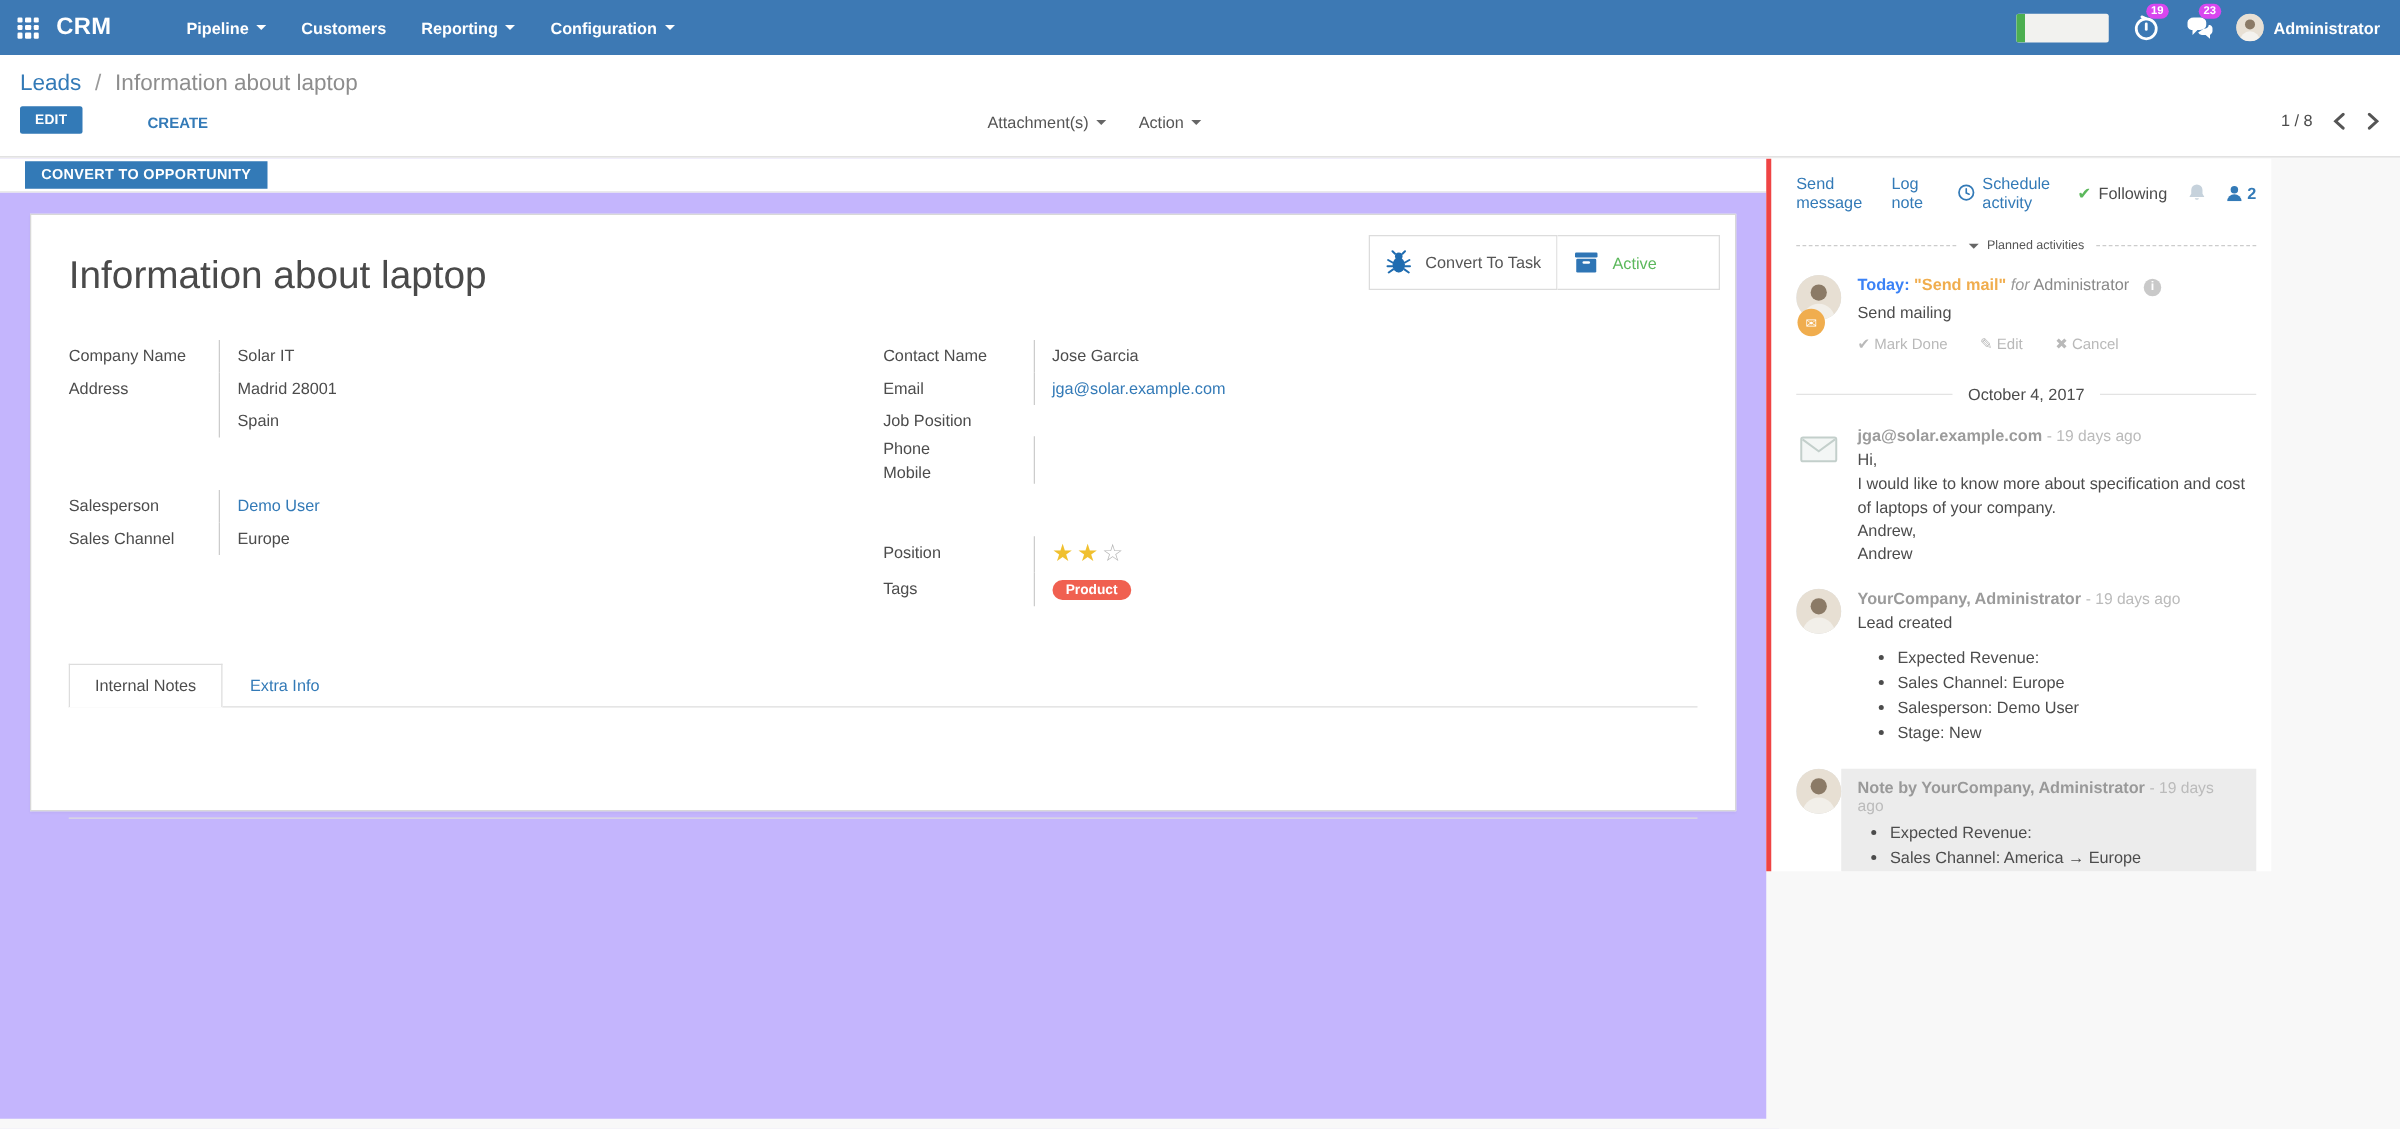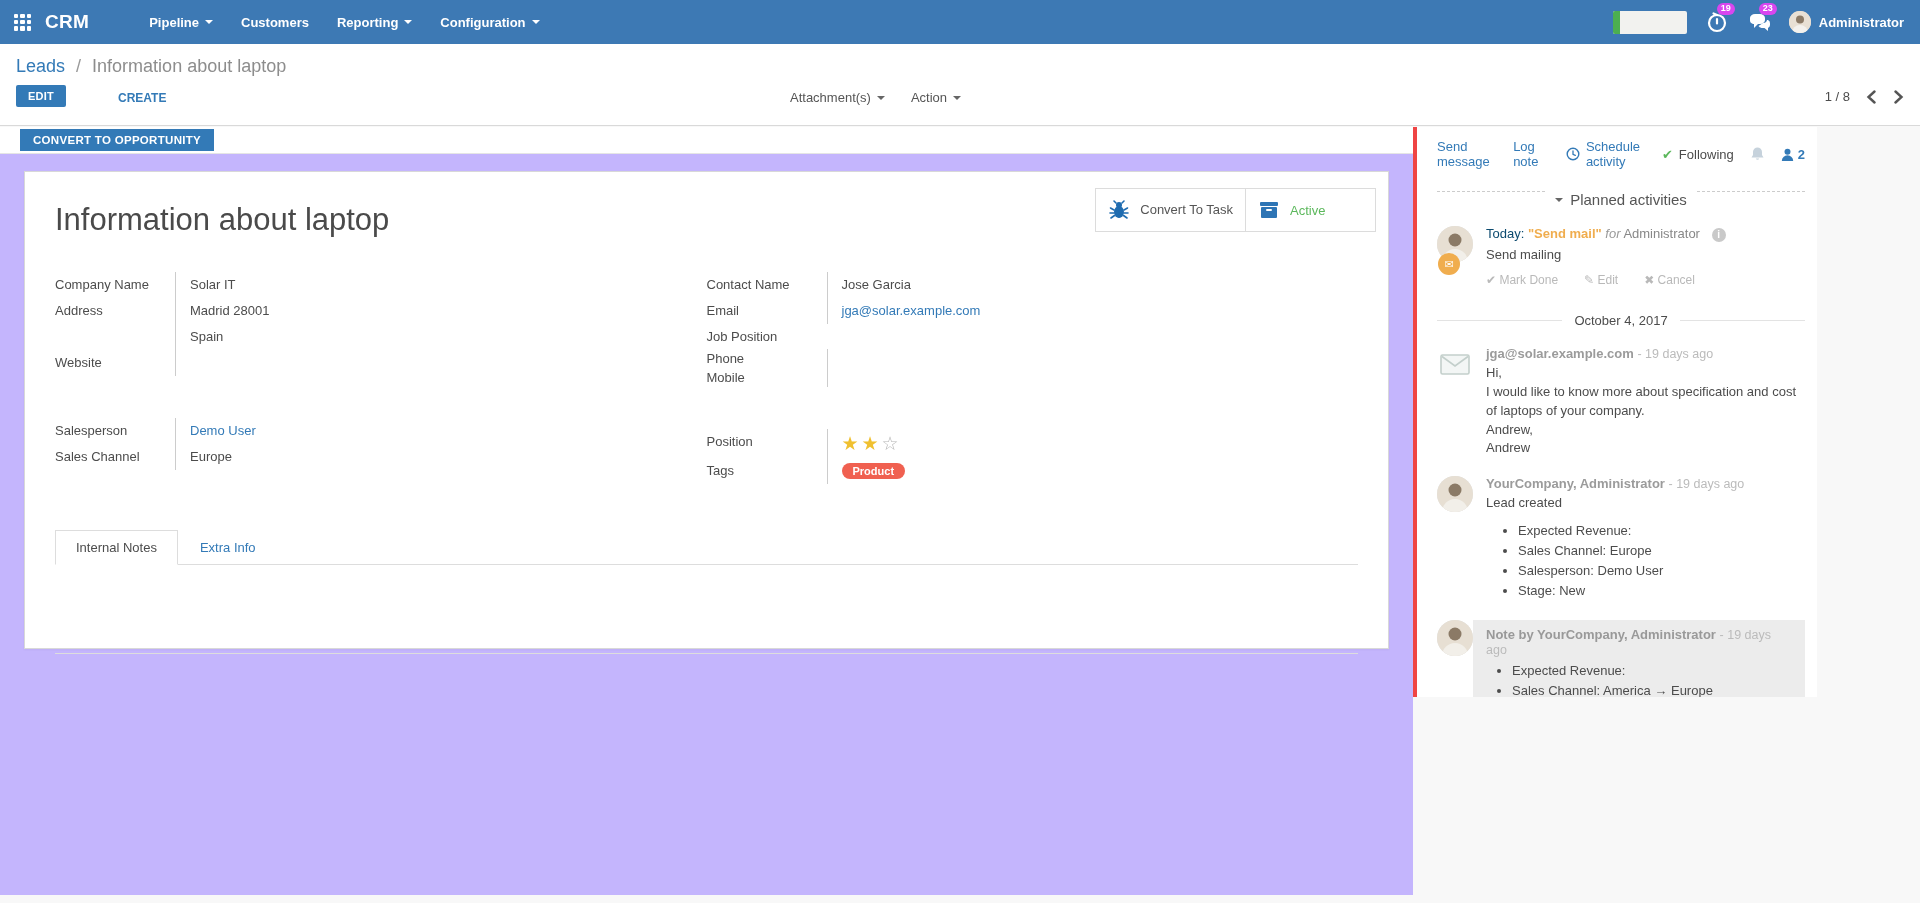--- a/index.html
+++ b/index.html
@@ -89,36 +89,36 @@
   
   .chatter { position:absolute; top:127px; left:1413px; width:404px; height:570px; background:#fff;
     border-left:4px solid #ef4444; padding:0 12px 0 20px; overflow:hidden; }
   .ch-toolbar { display:flex; align-items:center; gap:20px; padding-top:12px; font-size:13px; }
   .ch-lnk { color:#337ab7; cursor:pointer; display:flex; align-items:center; gap:6px; }
   .ch-right { margin-left:auto; display:flex; align-items:center; gap:16px; }
   .following { display:flex; align-items:center; gap:6px; color:#4c4c4c; cursor:pointer; }
   .chk-green { color:#5cb85c; font-size:13px; }
   .fcount { display:flex; align-items:center; gap:4px; color:#337ab7; font-size:13px;
     font-weight:bold; cursor:pointer; }
-  .section-head { display:flex; margin-top:22px; color:#555; font-size:15px; }
+  .section-head { display:flex; align-items:center; margin-top:22px; color:#555; font-size:10px; }
   .section-head::before, .section-head::after { content:""; flex:1; border-top:1px dashed #ccc; }
   .section-head .txt { padding:0 10px; display:flex; align-items:center; gap:7px; cursor:pointer; }
   .date-divider { display:flex; align-items:center; margin-top:26px; color:#4c4c4c; font-size:13px; }
   .date-divider::before, .date-divider::after { content:""; flex:1; border-top:1px solid #e3e3e3; }
   .date-divider .txt { padding:0 12px; }
 
   .msg { display:flex; margin-top:18px; }
   .msg-avatar { flex:none; width:36px; height:36px; position:relative; }
   .ava-photo { width:36px; height:36px; border-radius:50%; overflow:hidden; background:#dfe3e6; }
   .act-badge { position:absolute; left:1px; bottom:-13px; width:22px; height:22px; border-radius:50%;
     background:#f0ad4e; color:#fff; font-size:11px; display:flex; align-items:center;
     justify-content:center; }
   .msg-body { margin-left:13px; flex:1; font-size:13px; }
   .act-line1 { font-size:13px; }
-  .act-today { color:#0c4a6e; font-weight:normal; }
+  .act-today { color:#3b82f6; font-weight:bold; }
   .act-task { color:#f0ad4e; font-weight:bold; }
   .act-for { color:#999; font-style:italic; }
   .act-who { color:#888; }
   .info-ico { display:inline-block; width:14px; height:14px; border-radius:50%; background:#c9c9c9;
     color:#fff; font-size:10px; font-weight:bold; text-align:center; line-height:14px;
     margin-left:8px; cursor:pointer; font-style:normal; }
   .act-summary { margin-top:5px; color:#4c4c4c; }
   .act-actions { margin-top:11px; display:flex; gap:26px; color:#b9b9b9; font-size:12px; }
   .act-actions span { cursor:pointer; }
   .msg-head { font-size:13px; color:#9b9b9b; font-weight:bold; }
@@ -270,24 +270,20 @@
             <div class="fval">Solar IT</div>
           </div>
           <div class="frow">
             <div class="flabel">Address</div>
             <div class="fval">Madrid  28001</div>
           </div>
           <div class="frow">
             <div class="flabel"></div>
             <div class="fval">Spain</div>
           </div>
-          <div class="frow">
-            <div class="flabel">Website</div>
-            <div class="fval"></div>
-          </div>
         </div>
         <div class="g2">
           <div class="frow">
             <div class="flabel">Salesperson</div>
             <div class="fval"><span class="link">Demo User</span></div>
           </div>
           <div class="frow">
             <div class="flabel">Sales Channel</div>
             <div class="fval">Europe</div>
           </div>

